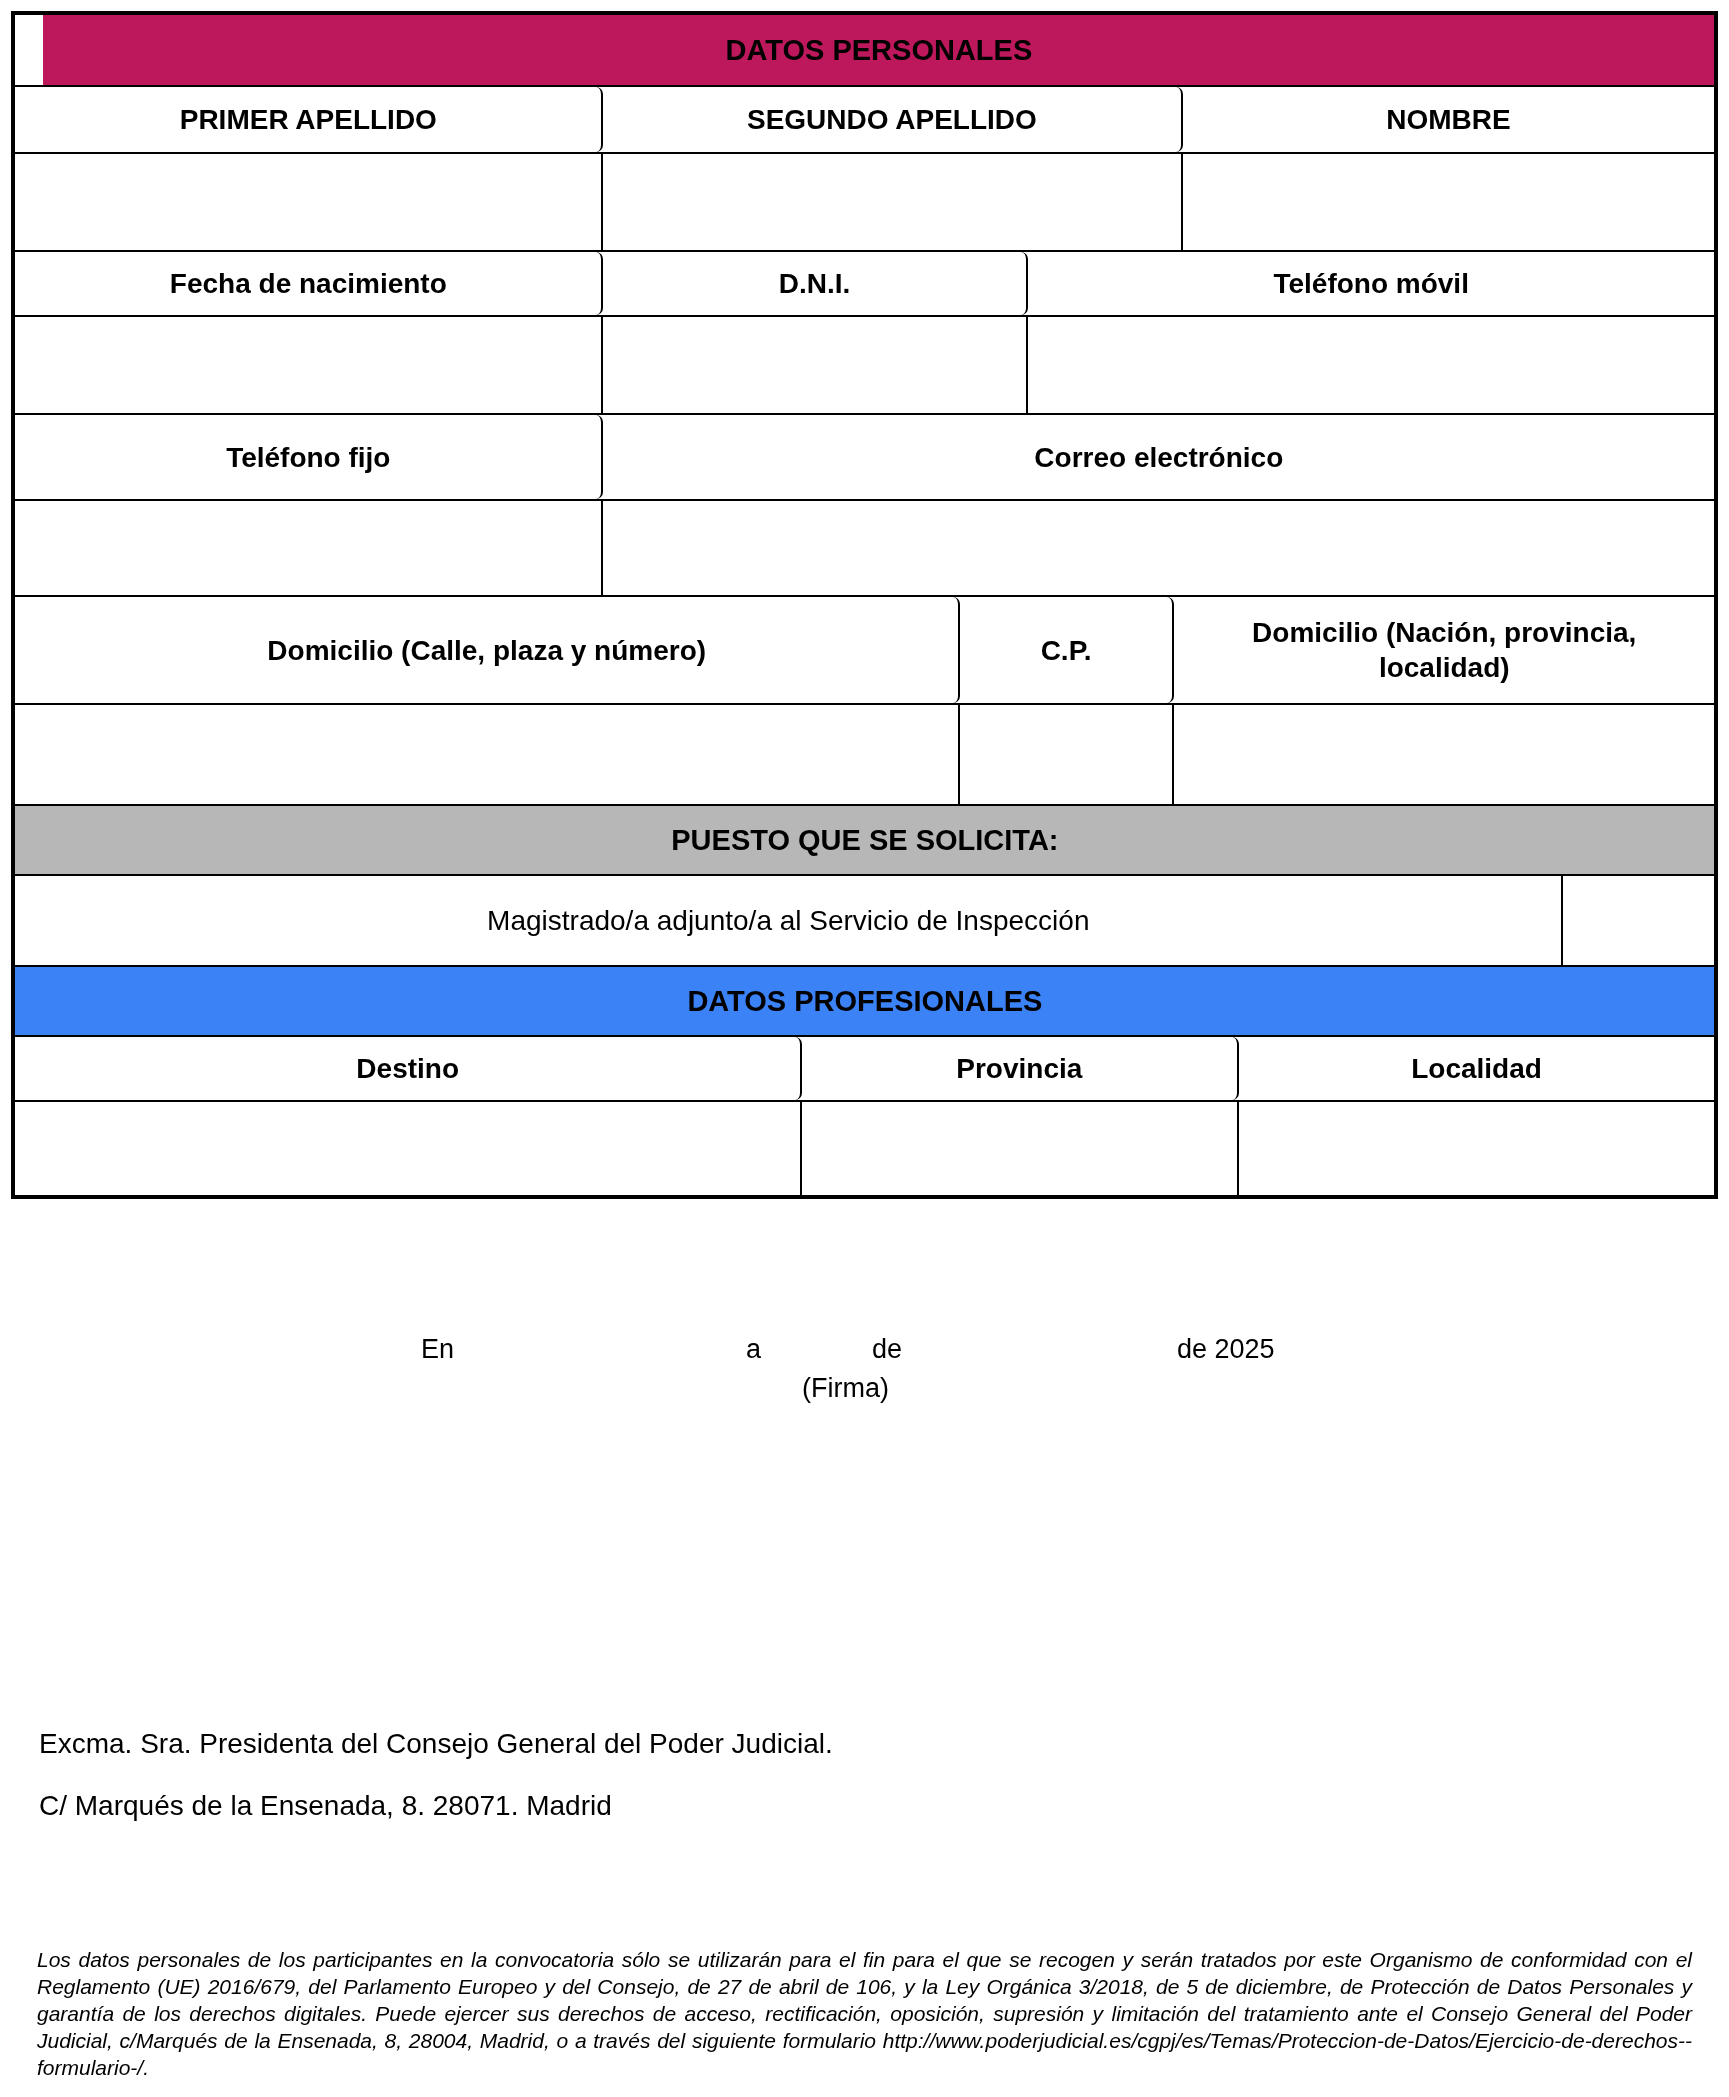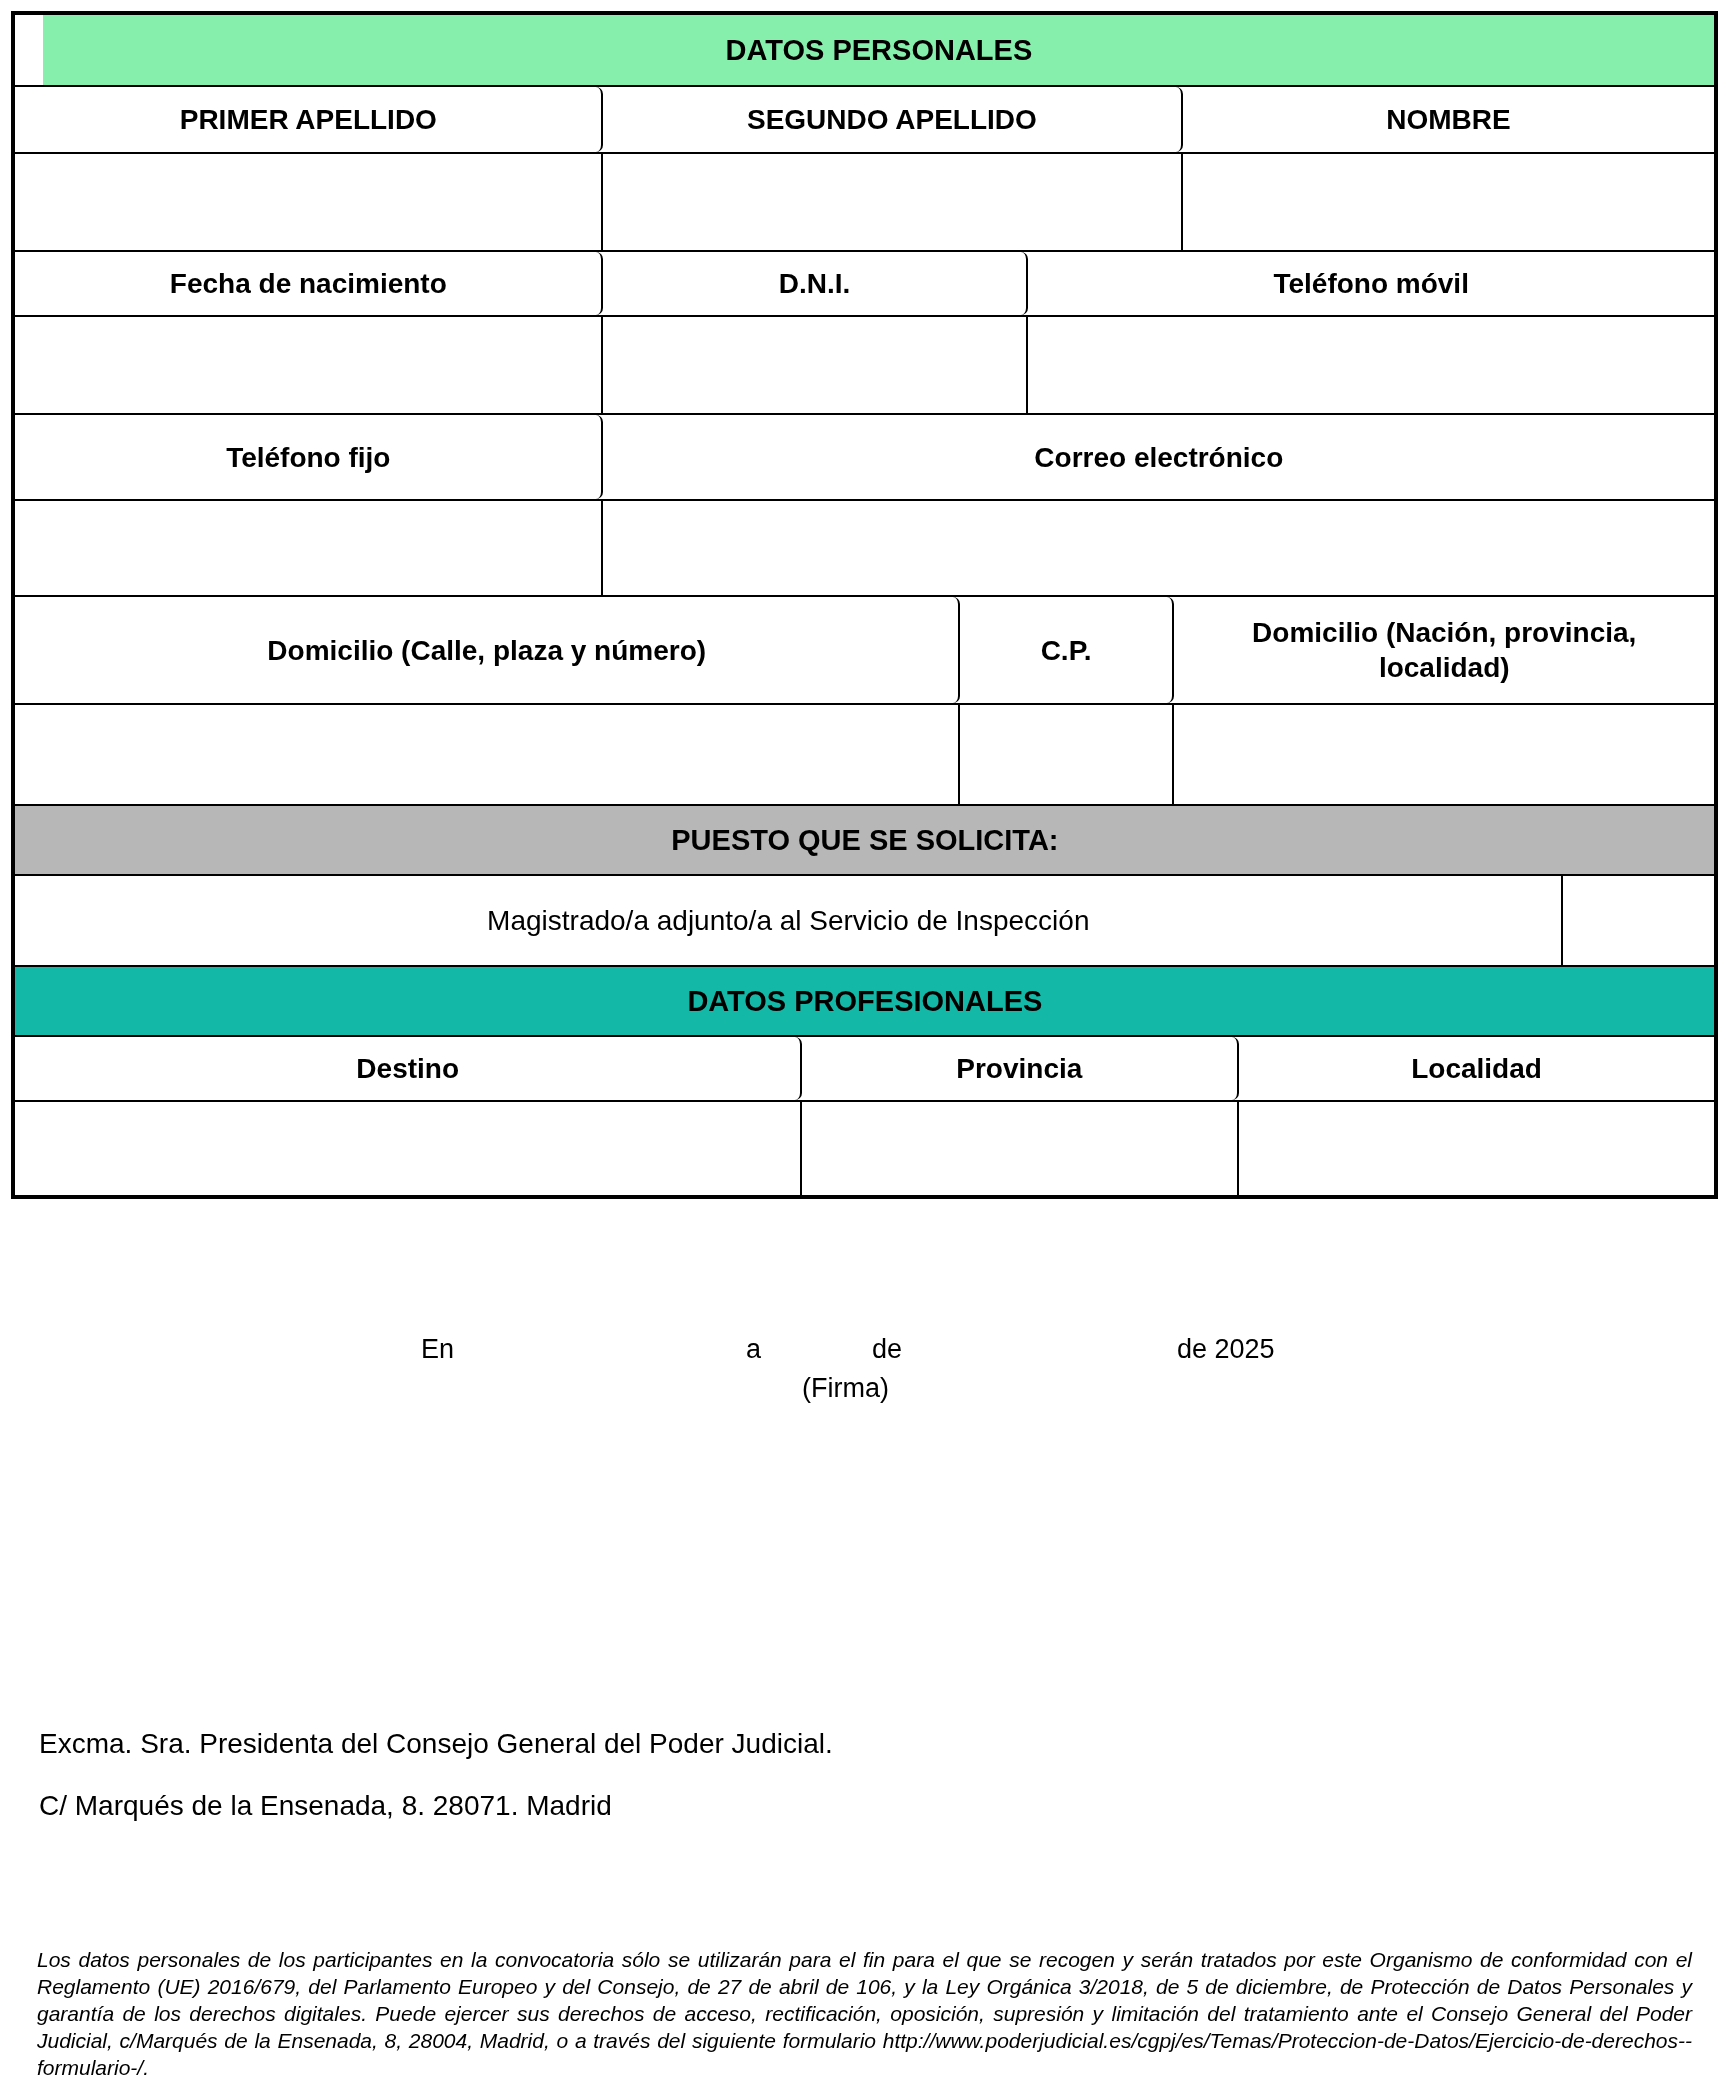--- a/index.html
+++ b/index.html
@@ -74,21 +74,21 @@
   }
 </style>
 </head>
 <body>
 
 <div class="page">
 
   <div class="form-table">
 
     <div class="row" style="height:72px">
-      <div class="cell band section-band" style="background: #86efac; margin-left: 28px;">DATOS PERSONALES</div>
+      <div class="cell band section-band" style="background: #be185d; margin-left: 28px;">DATOS PERSONALES</div>
     </div>
 
     <div class="row" style="height:67px">
       <div class="cell bold" style="flex:0 0 34.6%">PRIMER APELLIDO</div>
       <div class="cell bold" style="flex:0 0 34.1%">SEGUNDO APELLIDO</div>
       <div class="cell bold">NOMBRE</div>
     </div>
 
     <div class="row" style="height:98px">
       <div class="cell" style="flex:0 0 34.6%"></div>
@@ -133,21 +133,21 @@
     <div class="row" style="height:70px">
       <div class="cell band section-band" style="background: rgb(183, 183, 183);">PUESTO QUE SE SOLICITA:</div>
     </div>
 
     <div class="row" style="height:91px">
       <div class="cell" style="flex:0 0 91.1%">Magistrado/a adjunto/a al Servicio de Inspección</div>
       <div class="cell"></div>
     </div>
 
     <div class="row" style="height:70px">
-      <div class="cell band section-band" style="background: #14b8a6;">DATOS PROFESIONALES</div>
+      <div class="cell band section-band" style="background: #3b82f6;">DATOS PROFESIONALES</div>
     </div>
 
 
     <div class="row" style="height:65px">
       <div class="cell bold" style="flex:0 0 46.3%">Destino</div>
       <div class="cell bold" style="flex:0 0 25.7%">Provincia</div>
       <div class="cell bold">Localidad</div>
     </div>
 
     <div class="row" style="height:93px">

